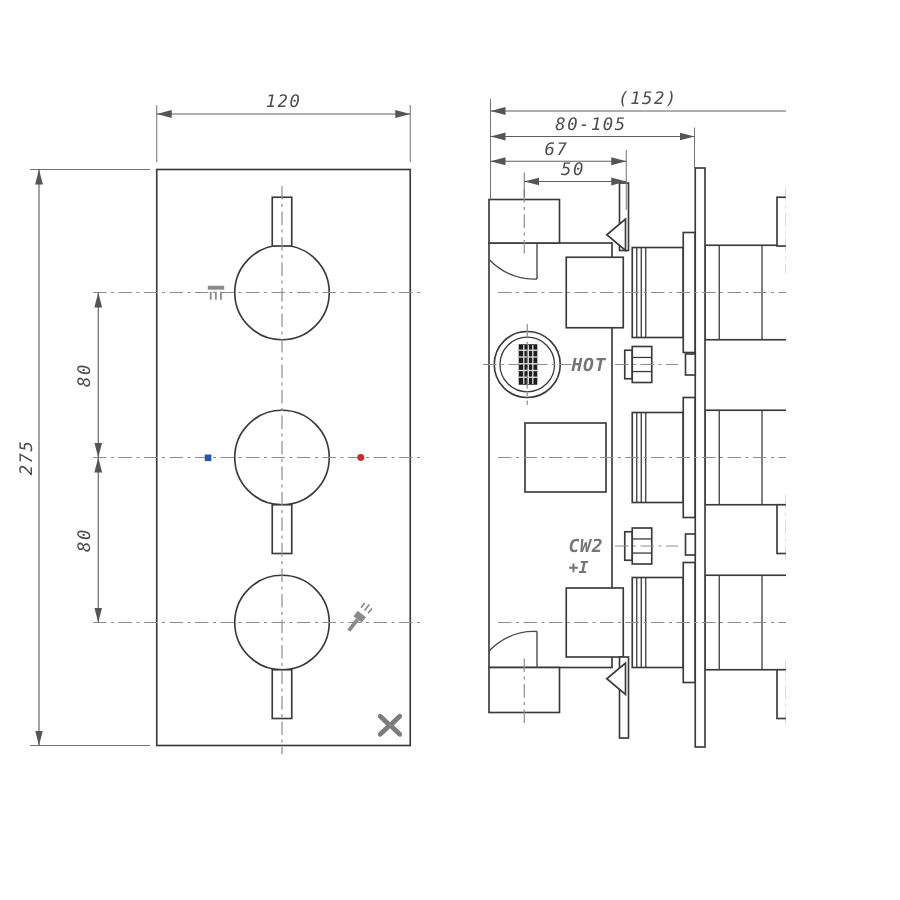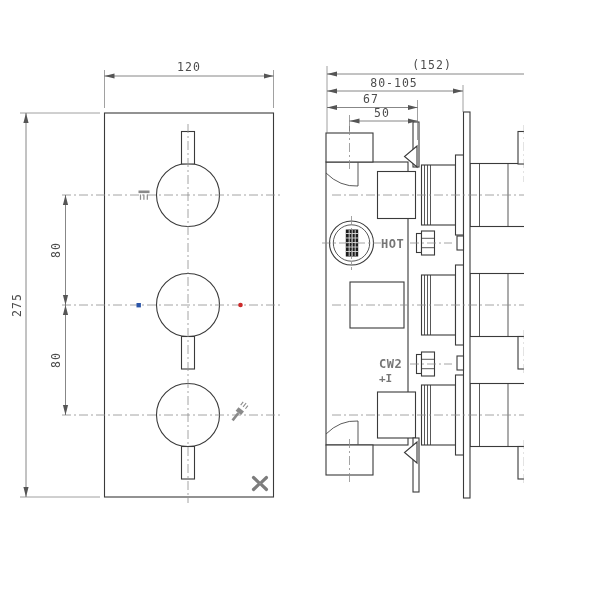--- a/index.html
+++ b/index.html
@@ -1,18 +1,19 @@
 <!DOCTYPE html>
 <html><head>
 <meta charset="utf-8">
 <style>
   html,body{margin:0;padding:0;background:#fff;}
   .canvas{
     position:relative;width:524px;height:600px;background:#ffffff;overflow:hidden;
     font-family:"DejaVu Sans Mono","Liberation Mono",monospace;
+    font-style:italic;
   }
   svg{display:block}
   .outline{fill:#ffffff;stroke:#3a3a3a;stroke-width:1.1;}
   .outline-thin{fill:none;stroke:#3a3a3a;stroke-width:0.85;}
   .fillet{fill:none;stroke:#4a4a4a;stroke-width:0.9;}
   .dimline{stroke:#5f5f5f;stroke-width:0.75;fill:none;}
   .extline{stroke:#6e6e6e;stroke-width:0.65;}
   .cline{stroke:#8d8d8d;stroke-width:0.8;fill:none;stroke-dasharray:9 3 2 3;}
   .dimtext{font-size:11.5px;fill:#4d4d4d;letter-spacing:1px;}
   .porttext{font-size:12px;font-weight:bold;fill:#767676;letter-spacing:0.5px;}

